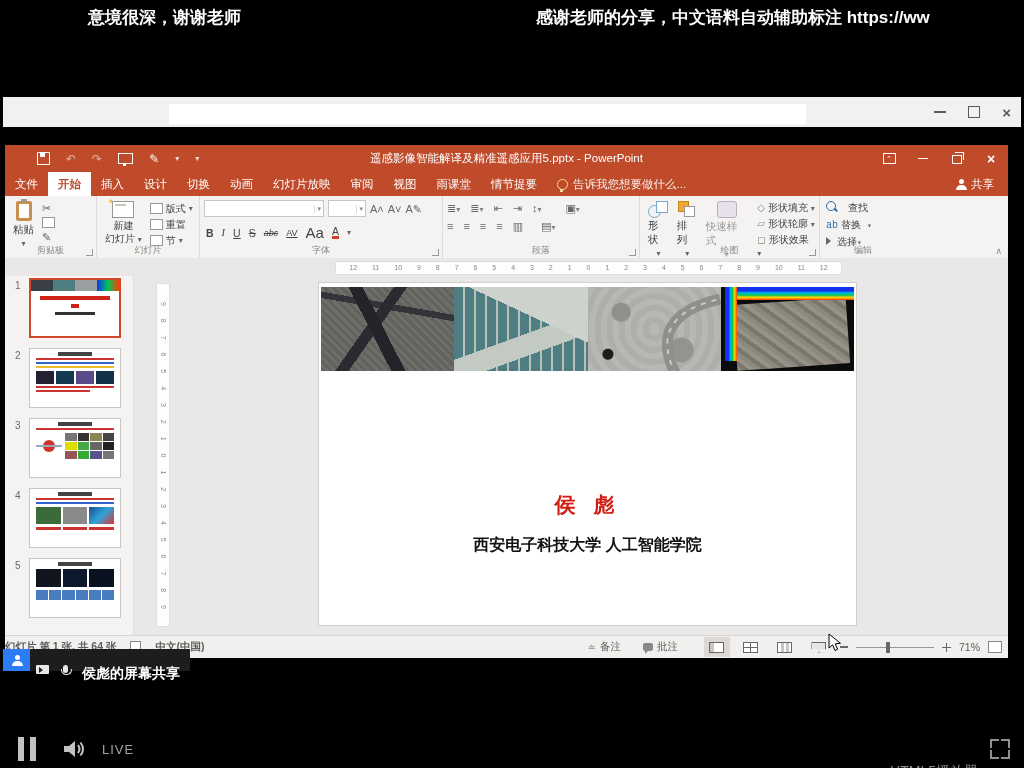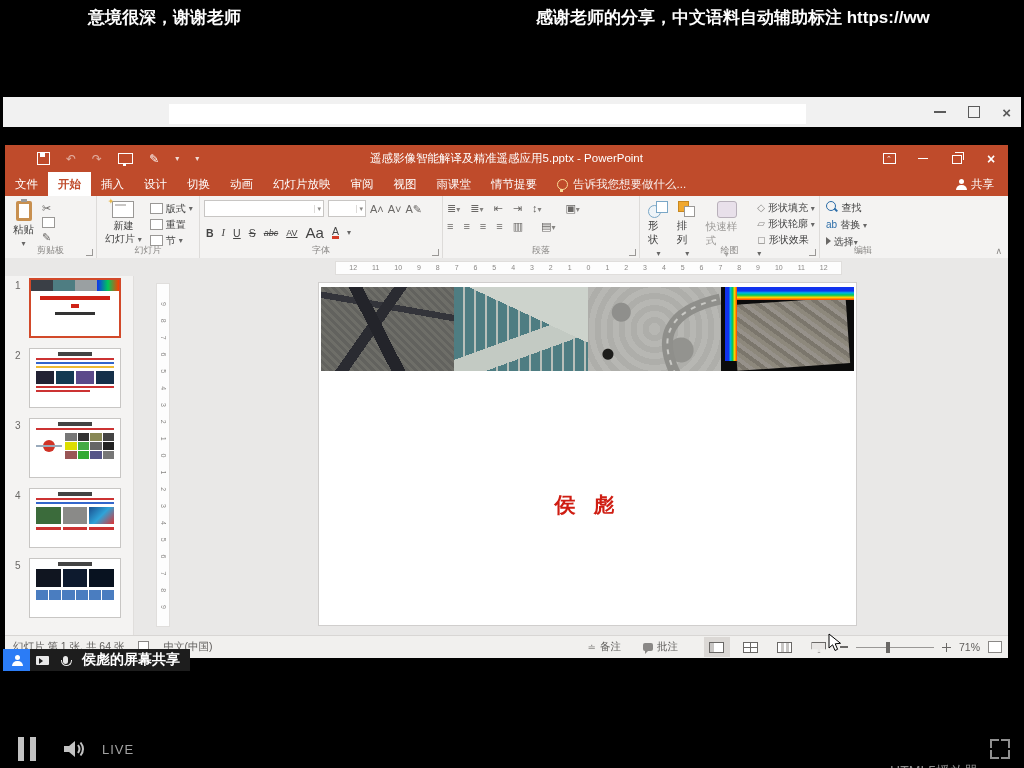--- a/index.html
+++ b/index.html
@@ -160,21 +160,21 @@
   #slide-title{position:absolute;left:0;right:0;top:134px;text-align:center;color:#cf1d12;
     font-size:28px;font-weight:bold;letter-spacing:1px;}
   #slide-author{position:absolute;left:0;right:0;top:208px;text-align:center;color:#cf1d12;
     font-size:21px;font-weight:bold;letter-spacing:6px;}
   #slide-affil{position:absolute;left:0;right:0;top:252px;text-align:center;color:#111;
     font-size:16px;font-weight:bold;}
 
   
   #statusbar{position:absolute;left:0;top:490px;width:100%;height:22px;background:#f1f0ee;
     border-top:1px solid #d8d6d4;display:flex;align-items:center;font-size:10.5px;color:#5f5d5b;}
-  #status-left{display:flex;align-items:center;gap:14px;margin-left:8px;}
+  #status-left{display:flex;align-items:center;gap:14px;font-weight:bold;}
   .status-ico{width:9px;height:11px;border:1px solid #8a8886;background:#fff;}
   #status-right{margin-left:auto;display:flex;align-items:center;gap:8px;margin-right:6px;}
   .sb-item{display:flex;align-items:center;gap:4px;}
   .notes-ico{color:#8a8886;font-size:10px;}
   .comment-ico{width:10px;height:8px;background:#8a8886;border-radius:2px;position:relative;}
   .comment-ico:after{content:"";position:absolute;left:2px;top:8px;border-left:3px solid #8a8886;border-bottom:3px solid transparent;}
   .vbtn{width:26px;height:20px;display:flex;align-items:center;justify-content:center;}
   .vbtn.sel{background:#dbd8d5;}
   .v-ico{width:15px;height:11px;border:1px solid #6a6866;box-sizing:border-box;background:#fff;}
   .v-normal{background:linear-gradient(90deg,#c8c6c4 0 4px,#fff 4px);}
@@ -189,21 +189,21 @@
   #zoom-thumb{position:absolute;left:38%;top:-5px;width:4px;height:11px;background:#6a6866;}
   .fit-ico{width:12px;height:10px;border:1px solid #8a8886;background:#fff;}
 
   
   #cursor{left:828px;top:633px;z-index:50;}
 
   
   #share-overlay{left:3px;top:649px;height:22px;display:flex;align-items:stretch;z-index:40;}
   #share-avatar{width:27px;background:#2b7cf6;display:flex;align-items:center;justify-content:center;}
   #share-avatar .person-ico:before{background:#fff;}
-  #share-body{background:#1d1d1d;display:flex;align-items:center;gap:12px;padding:0 10px 0 6px;}
+  #share-body{background:#1d1d1d;display:flex;align-items:flex-start;gap:12px;padding:16px 10px 0 6px;}
   #share-label{color:#fff;font-size:14px;font-weight:bold;white-space:nowrap;}
   .ss-mon{width:13px;height:9px;background:#e8e8e8;border-radius:1px;position:relative;}
   .ss-mon:after{content:"";position:absolute;left:3px;top:2px;border-left:4px solid #1d1d1d;border-top:3px solid transparent;border-bottom:3px solid transparent;}
   .ss-mic{width:5px;height:8px;background:#e8e8e8;border-radius:3px;position:relative;margin:0 2px;}
   .ss-mic:after{content:"";position:absolute;left:-2px;top:4px;width:9px;height:5px;border:1.5px solid #e8e8e8;border-top:none;border-radius:0 0 6px 6px;}
 
   
   #player-bar{position:absolute;left:0;top:730px;width:1024px;height:38px;display:flex;align-items:center;color:#a2a2a2;}
   #pause-btn{display:flex;gap:6px;margin-left:18px;}
   #pause-btn div{width:6px;height:24px;background:#c2c2c2;}
@@ -401,21 +401,21 @@
           <div class="d-col">
             <div><span class="ico">◇</span><span>形状填充</span> <span class="caret">▾</span></div>
             <div><span class="ico">▱</span><span>形状轮廓</span> <span class="caret">▾</span></div>
             <div><span class="ico">◻</span><span>形状效果</span> <span class="caret">▾</span></div>
           </div>
         </div>
         <div class="rg-label">绘图</div>
         <span class="launcher"></span>
       </div>
 
-      <div class="rgroup" style="width:86px;border-right:none;">
+      <div class="rgroup" style="width:86px;border-right:none;font-family:Liberation Mono, monospace;">
         <div class="d-col" style="margin-left:2px;gap:3px;">
           <div><span class="mag-ico"></span>&nbsp;&nbsp;<span>查找</span></div>
           <div><span class="ico" style="color:#2a6ca8;">ab</span><span>替换</span> <span class="caret">▾</span></div>
           <div><span class="sel-ico"></span>&nbsp;<span>选择</span><span class="caret">▾</span></div>
         </div>
         <div class="rg-label">编辑</div>
       </div>
 
       <span id="ribbon-collapse">∧</span>
     </div>
@@ -539,20 +539,21 @@
                   <path d="M88 88 C 70 52, 78 24, 132 12" stroke="#c9c9c5" stroke-width="2" stroke-dasharray="5 6" fill="none"></path>
                 </svg>
             </div>
             <div class="simg" id="simg4">
               <div class="hyp-img"></div>
                 <div class="hyp-top"></div>
                 <div class="hyp-left"></div>
             </div>
           </div>
           <div id="slide-author">侯 彪</div>
+          <div id="slide-affil">西安电子科技大学 人工智能学院</div>
         </div>
       </div>
     </div>
 
     <div id="statusbar">
       <div id="status-left">
         <span>幻灯片 第 1 张, 共 64 张</span>
         <span class="status-ico"></span>
         <span>中文(中国)</span>
       </div>

